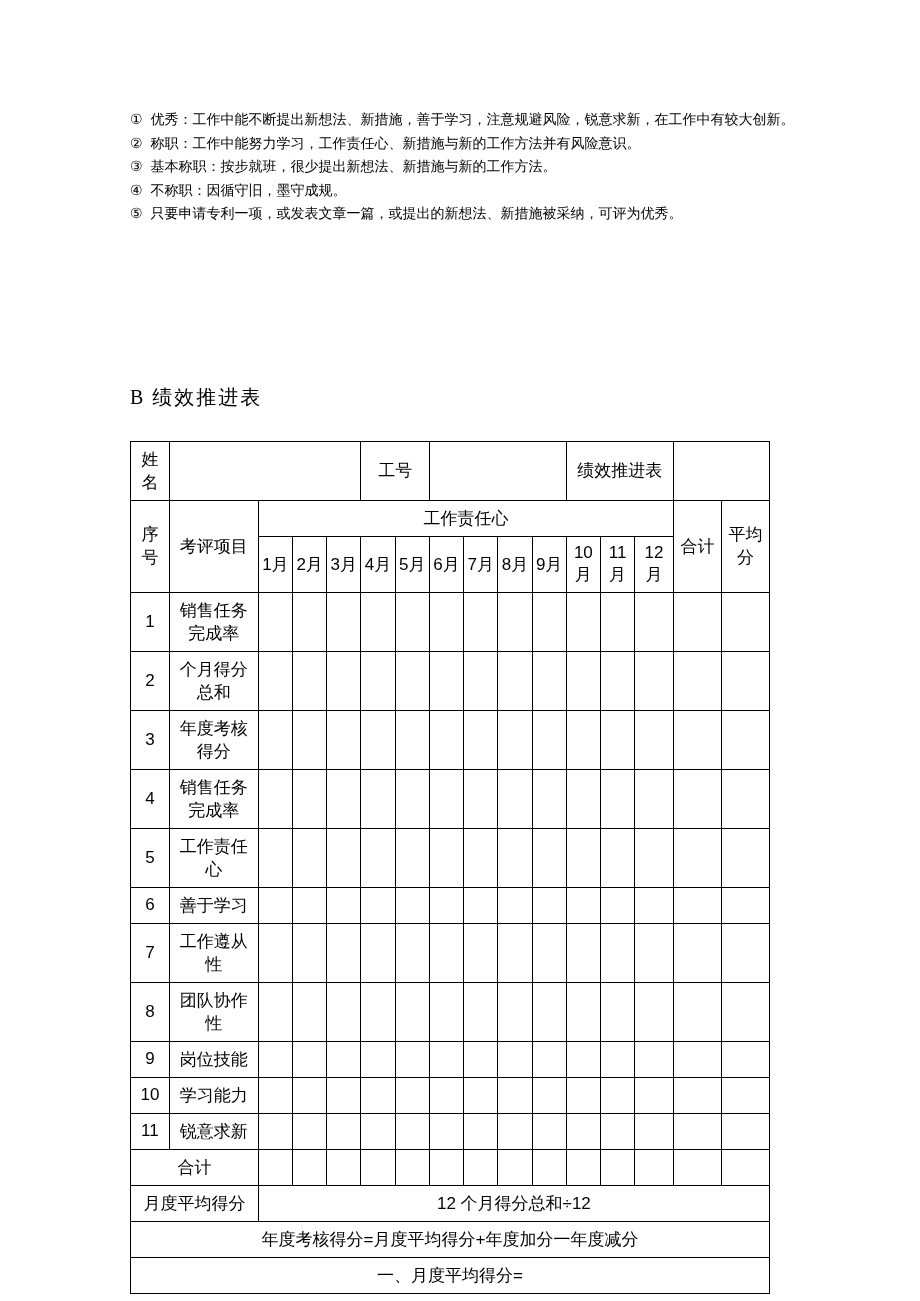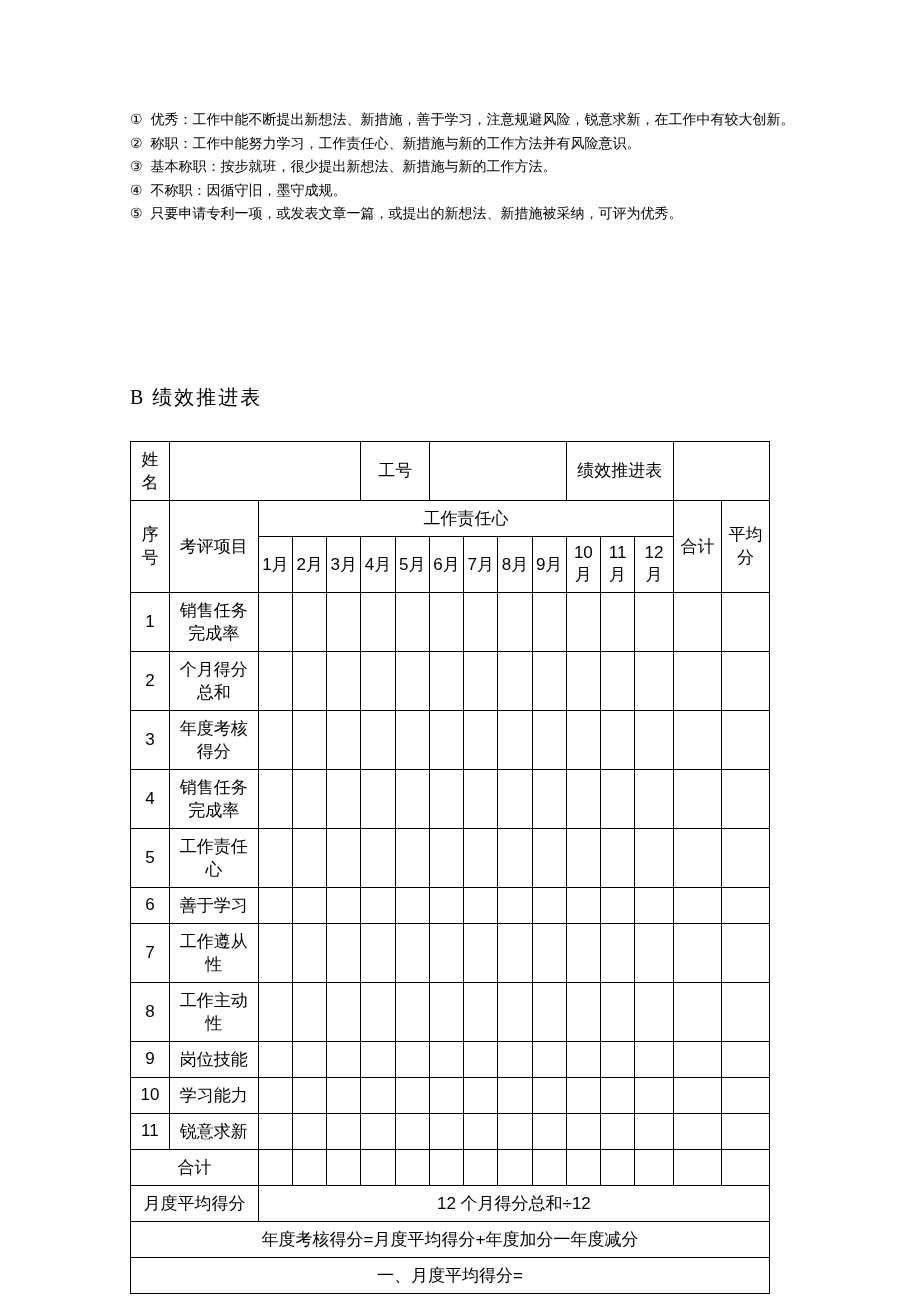--- a/index.html
+++ b/index.html
@@ -254,21 +254,21 @@
           <td></td>
           <td></td>
           <td></td>
           <td></td>
           <td></td>
           <td></td>
           <td></td>
     </tr>
     <tr>
       <td>8</td>
-      <td>工作主动性</td>
+      <td>团队协作性</td>
       <td></td>
           <td></td>
           <td></td>
           <td></td>
           <td></td>
           <td></td>
           <td></td>
           <td></td>
           <td></td>
           <td></td>

